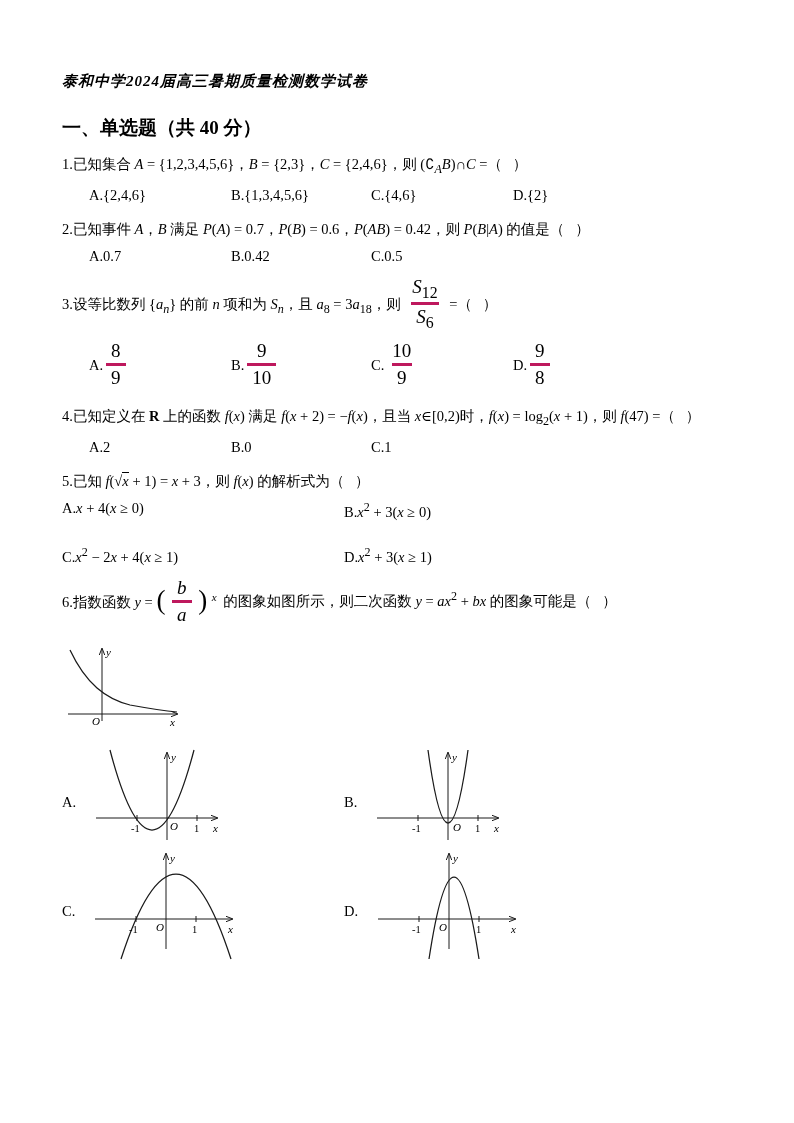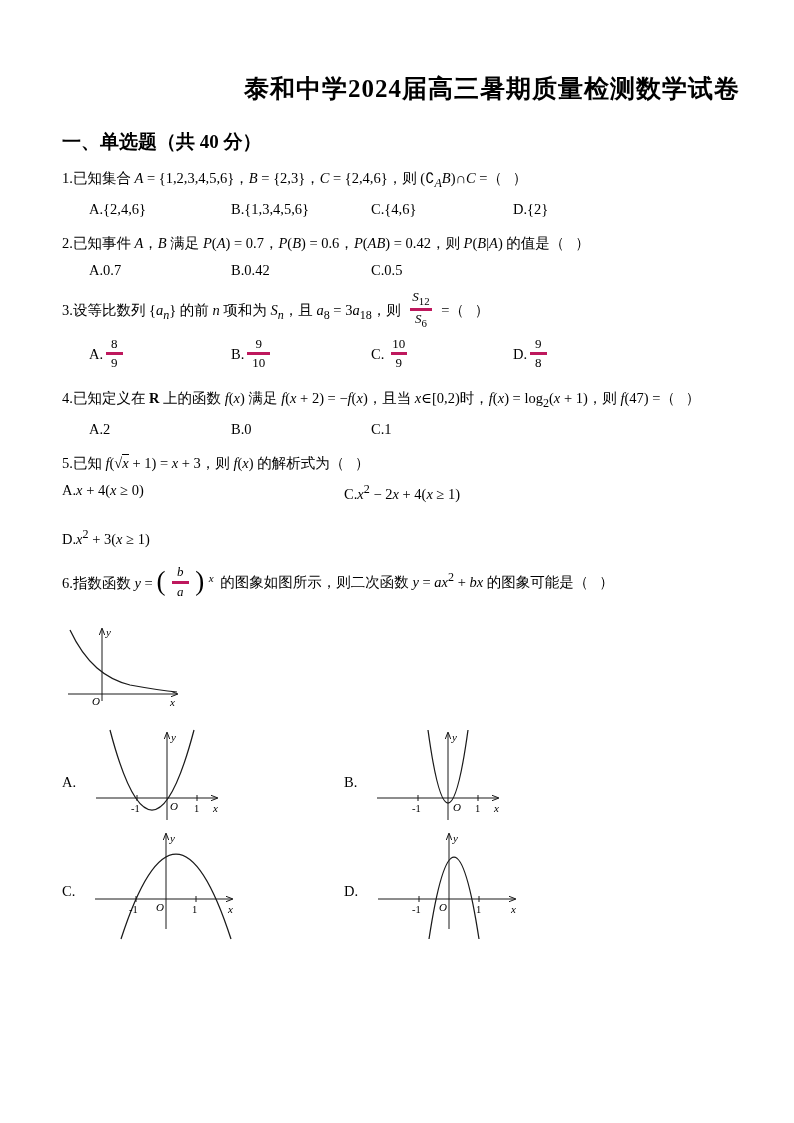--- a/index.html
+++ b/index.html
@@ -1,28 +1,28 @@
 <!DOCTYPE html>
 <html><head>
 <meta charset="utf-8">
 <style>
   * { margin:0; padding:0; box-sizing:border-box; }
   html,body { width:794px; height:1123px; background:#ffffff; overflow:hidden; }
   body { font-family:"Liberation Serif","DejaVu Serif",serif; color:#000; }
   .page { padding:72px 54px 0 62px; }
-  .title { font-size:25px; font-weight:700; text-align:right; margin:0 0 24px; letter-spacing:1px; }
+  .title { font-size:15px; font-weight:700; text-align:left; margin:0 0 24px; letter-spacing:1px;font-style:italic; }
   .section { font-size:19px; font-weight:700; margin:0 0 4px; }
   .stem { font-size:14.5px; line-height:1.8; margin:10px 0 6px; }
   .opts { font-size:14.5px; margin:4px 0 12px; }
   .opts4 { display:grid; grid-template-columns:142px 140px 142px auto; align-items:center;margin-left:27px; }
   .opts2 { display:grid; grid-template-columns:282px auto; row-gap:24px; }
   .opt { white-space:nowrap; }
   .frac { display:inline-flex; flex-direction:column; align-items:center; vertical-align:middle;
           line-height:1.25; margin:0 3px; position:relative; top:-2px; }
-  .frac .num, .frac .den { padding:0 5px; font-size:13px; text-align:center; }
+  .frac .num, .frac .den { padding:0 5px; font-size:19px; text-align:center; }
   .frac .den { border-top:3px solid #be185d; }
   .bigp { font-size:27px; vertical-align:middle; position:relative; top:-3px; }
   sup.exp { font-style:italic; font-size:11px; vertical-align:super; margin:0 3px 0 1px; }
   .ov { border-top:1px solid #000; }
   i { font-style:italic; }
   .graphblock { margin:14px 0 14px 2px; }
   .graphrow { display:grid; grid-template-columns:282px auto; margin-bottom:4px; }
   .gcell { display:flex; align-items:flex-end; gap:16px; }
   .glabel { font-size:14.5px; }
   .rowAB .glabel { margin-bottom:34px; }
@@ -96,20 +96,21 @@
       <span class="opt">A.2</span>
       <span class="opt">B.0</span>
       <span class="opt">C.1</span>
     </div>
   </section>
 
   <section class="q">
     <p class="stem">5.已知 <i>f</i>(√<span class="ov"><i>x</i></span> + 1) = <i>x</i> + 3，则 <i>f</i>(<i>x</i>) 的解析式为（&nbsp;&nbsp;&nbsp;）</p>
     <div class="opts opts2">
       <span class="opt">A.<i>x</i> + 4(<i>x</i> ≥ 0)</span>
+      <span class="opt">B.<i>x</i><sup>2</sup> + 3(<i>x</i> ≥ 0)</span>
       <span class="opt">C.<i>x</i><sup>2</sup> − 2<i>x</i> + 4(<i>x</i> ≥ 1)</span>
       <span class="opt">D.<i>x</i><sup>2</sup> + 3(<i>x</i> ≥ 1)</span>
     </div>
   </section>
 
   <section class="q">
     <p class="stem">
       <span>6.指数函数 <i>y</i> =</span>
       <span class="bigp">(</span>
       <span class="frac">

